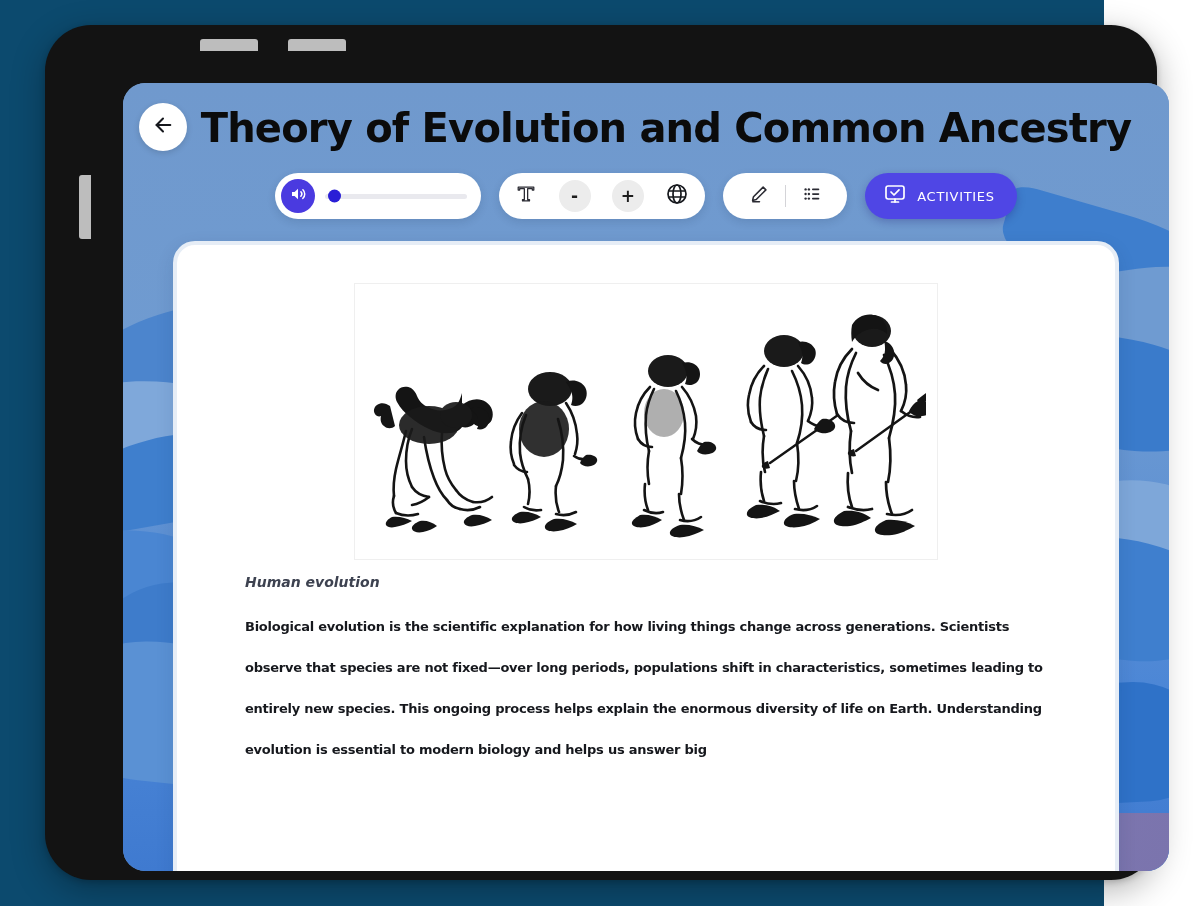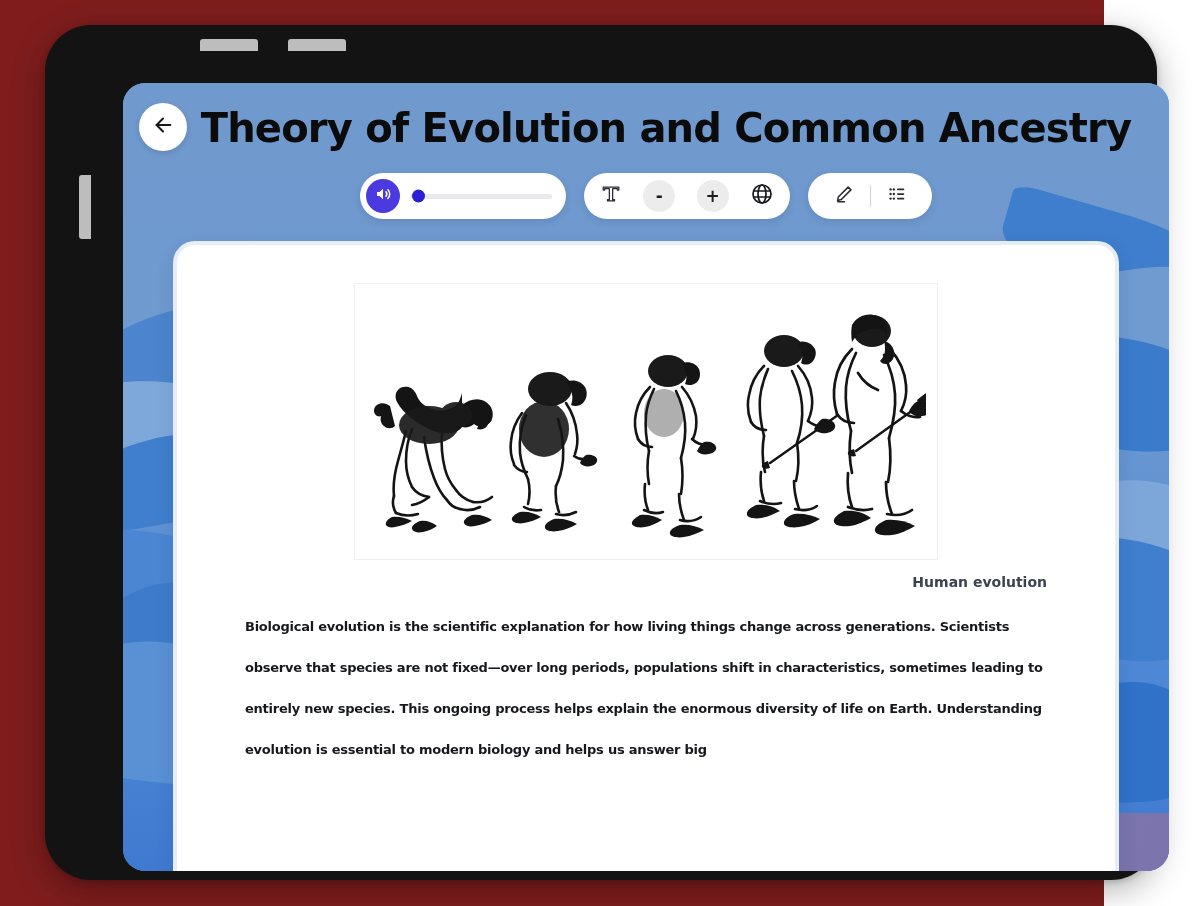--- a/index.html
+++ b/index.html
@@ -9,21 +9,21 @@
     height: 906px;
     overflow: hidden;
     background: #ffffff;
     font-family: "Liberation Sans", sans-serif;
   }
 
   #stage {
     position: relative;
     width: 1104px;
     height: 906px;
-    background: #7f1d1d;
+    background: #0c4a6e;
   }
 
   
   .tablet-shell {
     position: absolute;
     left: 45px;
     top: 25px;
     width: 1112px;
     height: 855px;
     background: #131313;
@@ -274,24 +274,25 @@
     background: #ffffff;
     height: 277px;
     display: flex;
     align-items: flex-end;
     justify-content: center;
     overflow: hidden;
   }
   .figure-frame svg { width: 560px; height: 262px; display: block; }
 
   .figure-caption {
-    text-align: right;
+    text-align: left;
     margin-top: 14px;
     font-family: "DejaVu Sans", sans-serif;
     font-weight: bold;
+    font-style: italic;
     font-size: 14px;
     color: #3d4250;
   }
 
   .body-text {
     margin-top: 16px;
     font-family: "DejaVu Sans", sans-serif;
     font-weight: bold;
     font-size: 13px;
     line-height: 41px;
@@ -403,20 +404,31 @@
                     <circle cx="8.6" cy="12" r="1.3"></circle>
                   <rect x="12" y="11.1" width="8" height="1.9" rx="0.9"></rect>
                   <circle cx="5" cy="17" r="1.3"></circle>
                     <circle cx="8.6" cy="17" r="1.3"></circle>
                   <rect x="12" y="16.1" width="8" height="1.9" rx="0.9"></rect>
                 </svg>
               </span>
             </div>
           </div>
 
+          <div class="activities-btn">
+            <span>
+              <svg viewBox="0 0 24 24" fill="none" stroke="#ffffff" stroke-width="1.7" stroke-linecap="round" stroke-linejoin="round">
+                <rect x="3" y="4" width="18" height="13" rx="2.2"></rect>
+                <polyline points="8 10 11 13 16 7.8"></polyline>
+                <line x1="12" y1="17" x2="12" y2="20"></line>
+                <line x1="8.5" y1="20" x2="15.5" y2="20"></line>
+              </svg>
+            </span>
+            <span class="activities-label">ACTIVITIES</span>
+          </div>
 
         </div>
       </div>
 
       <div class="content-card">
         <div class="card-inner">
 
           <div class="figure-frame">
             <span>
               <svg viewBox="0 0 560 262" xmlns="http://www.w3.org/2000/svg">

